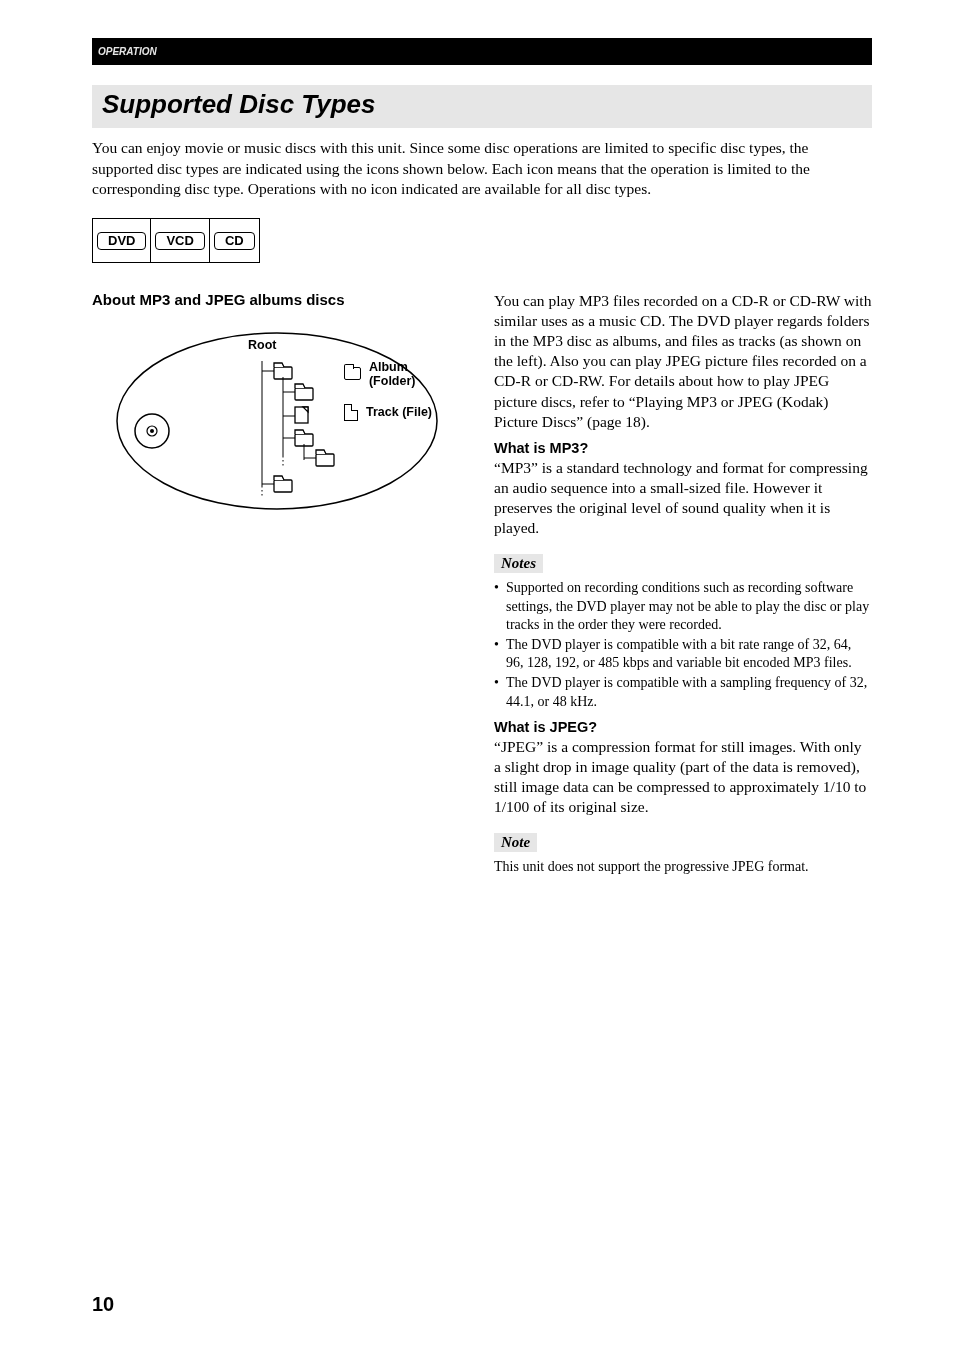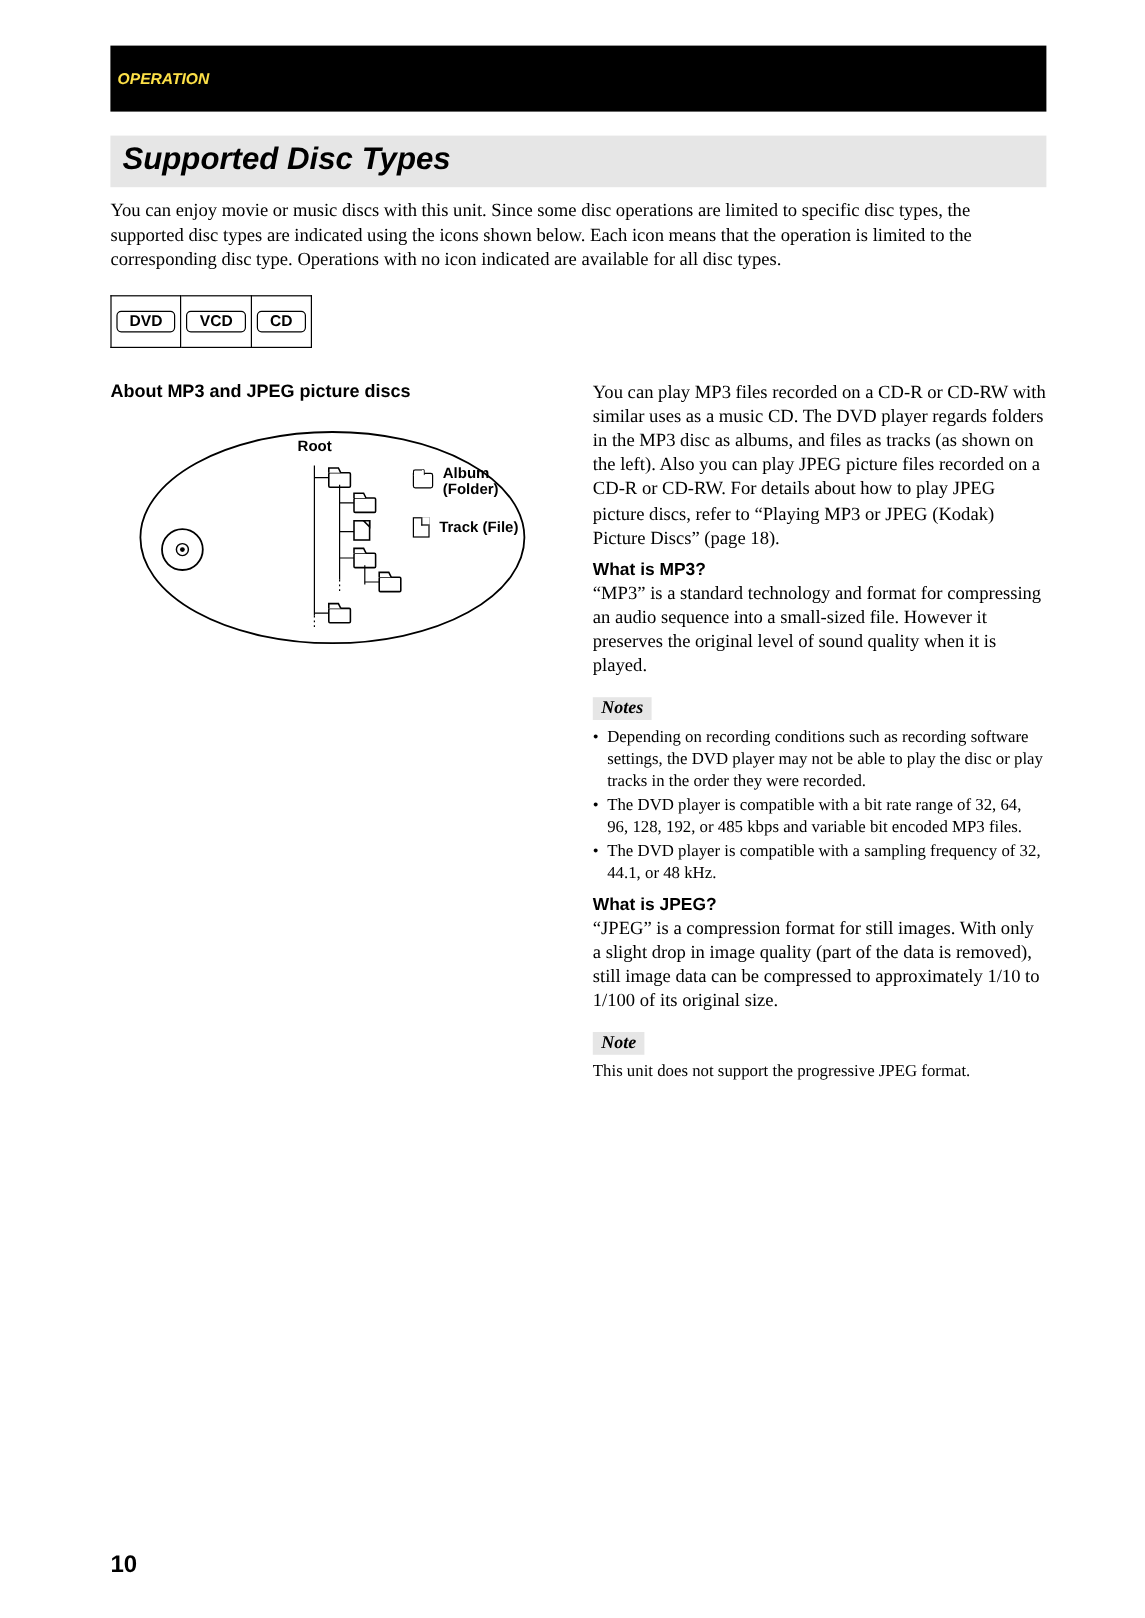--- a/index.html
+++ b/index.html
@@ -8,26 +8,26 @@
     height: 1348px;
     background: #fff;
     font-family: "Times New Roman", Times, serif;
     font-size: 15px;
     color: #000;
     padding: 38px 82px 38px 92px;
     position: relative;
   }
   .op-bar {
     background: #000;
-    color: #fde047;
+    color: #e5e5e5;
     font-family: Arial, Helvetica, sans-serif;
     font-weight: bold;
     font-style: italic;
-    font-size: 13px;
-    padding: 20px 6px;
+    font-size: 10px;
+    padding: 8px 6px;
     margin-bottom: 20px;
   }
   .title-band {
     background: #e6e6e6;
     padding: 4px 10px 8px 10px;
     margin-bottom: 10px;
   }
   .title-band h1 {
     font-family: Arial, Helvetica, sans-serif;
     font-style: italic;
@@ -206,21 +206,21 @@
   <tr class="row2">
     <td><span class="chip">DVD</span></td>
     <td><span class="chip">VCD</span></td>
     <td><span class="chip">CD</span></td>
   </tr>
 </tbody>
   </table>
 
 <div class="columns">
   <div class="col-left">
-    <div class="sub-head">About MP3 and JPEG picture discs</div>
+    <div class="sub-head">About MP3 and JPEG albums discs</div>
 
     <div class="diagram-wrap">
       <div class="diagram">
         
         <svg width="340" height="190">
 
           <ellipse cx="165" cy="95" rx="160" ry="88" fill="none" stroke="#000" stroke-width="1.5"></ellipse>
 
           <circle cx="40" cy="105" r="17" fill="none" stroke="#000" stroke-width="1.5"></circle>
           <circle cx="40" cy="105" r="5" fill="none" stroke="#000" stroke-width="1.2"></circle>
@@ -289,21 +289,21 @@
   </div>
 
   <div class="col-right">
     <p class="body-p">You can play MP3 files recorded on a CD-R or CD-RW with similar uses as a music CD. The DVD player regards folders in the MP3 disc as albums, and files as tracks (as shown on the left). Also you can play JPEG picture files recorded on a CD-R or CD-RW. For details about how to play JPEG picture discs, refer to “Playing MP3 or JPEG (Kodak) Picture Discs” (page 18).</p>
 
     <div class="q-head">What is MP3?</div>
     <p class="body-p">“MP3” is a standard technology and format for compressing an audio sequence into a small-sized file. However it preserves the original level of sound quality when it is played.</p>
 
     <span class="notes-label">Notes</span>
     <ul class="notes">
-      <li>Depending on recording conditions such as recording software settings, the DVD player may not be able to play the disc or play tracks in the order they were recorded.</li>
+      <li>Supported on recording conditions such as recording software settings, the DVD player may not be able to play the disc or play tracks in the order they were recorded.</li>
       <li>The DVD player is compatible with a bit rate range of 32, 64, 96, 128, 192, or 485 kbps and variable bit encoded MP3 files.</li>
       <li>The DVD player is compatible with a sampling frequency of 32, 44.1, or 48 kHz.</li>
     </ul>
 
     <div class="q-head">What is JPEG?</div>
     <p class="body-p">“JPEG” is a compression format for still images. With only a slight drop in image quality (part of the data is removed), still image data can be compressed to approximately 1/10 to 1/100 of its original size.</p>
 
     <span class="notes-label">Note</span>
     <p class="small-note">This unit does not support the progressive JPEG format.</p>
   </div>

